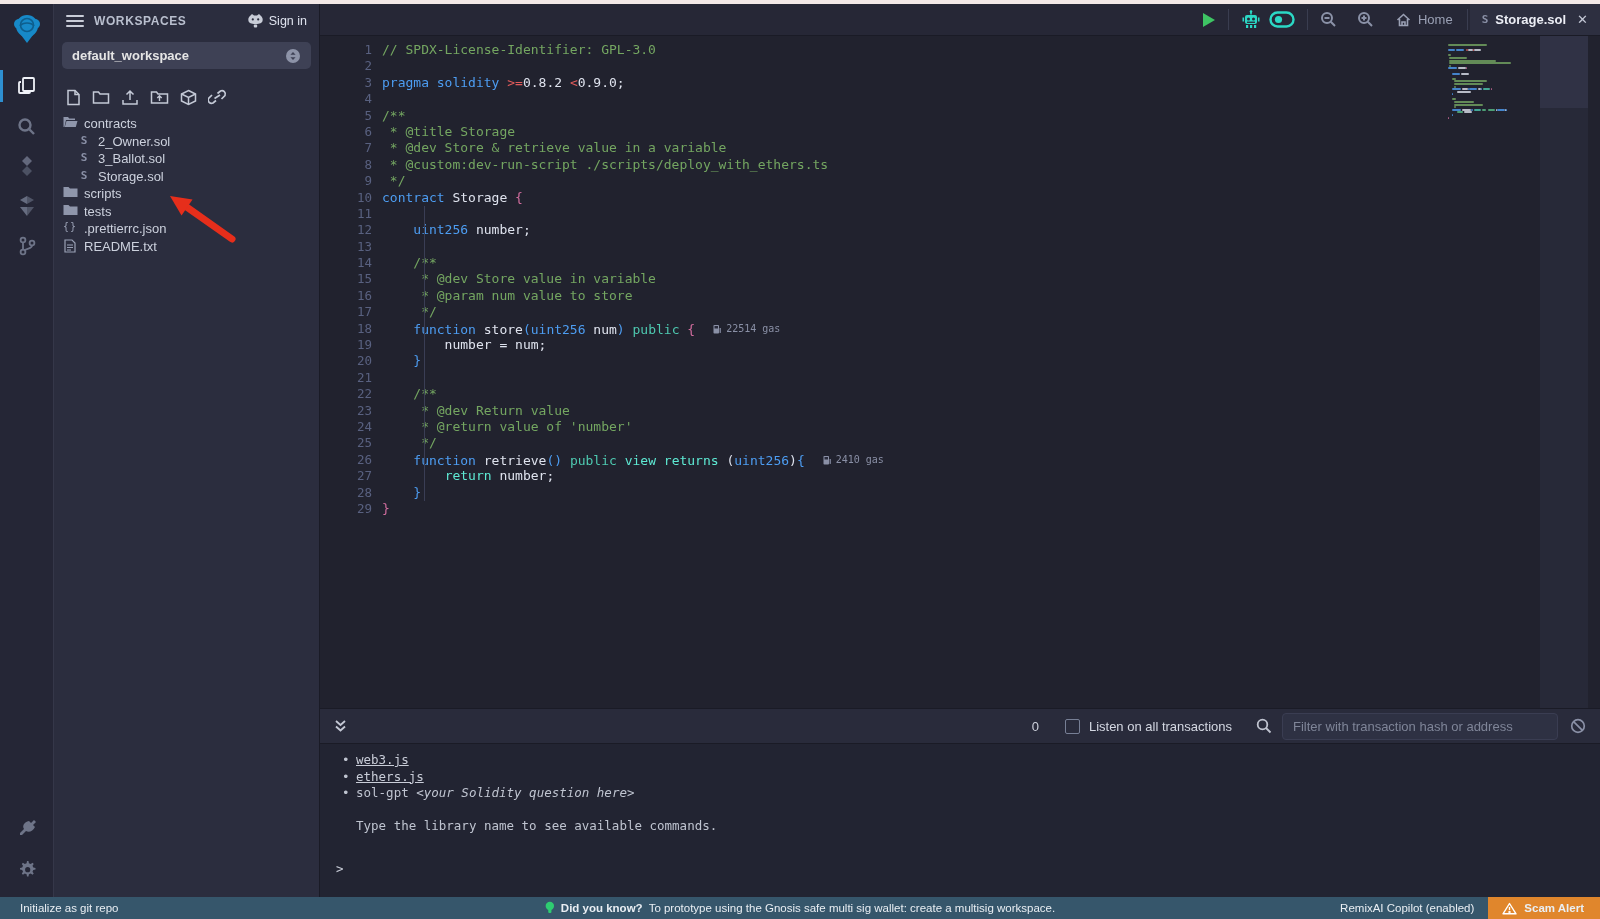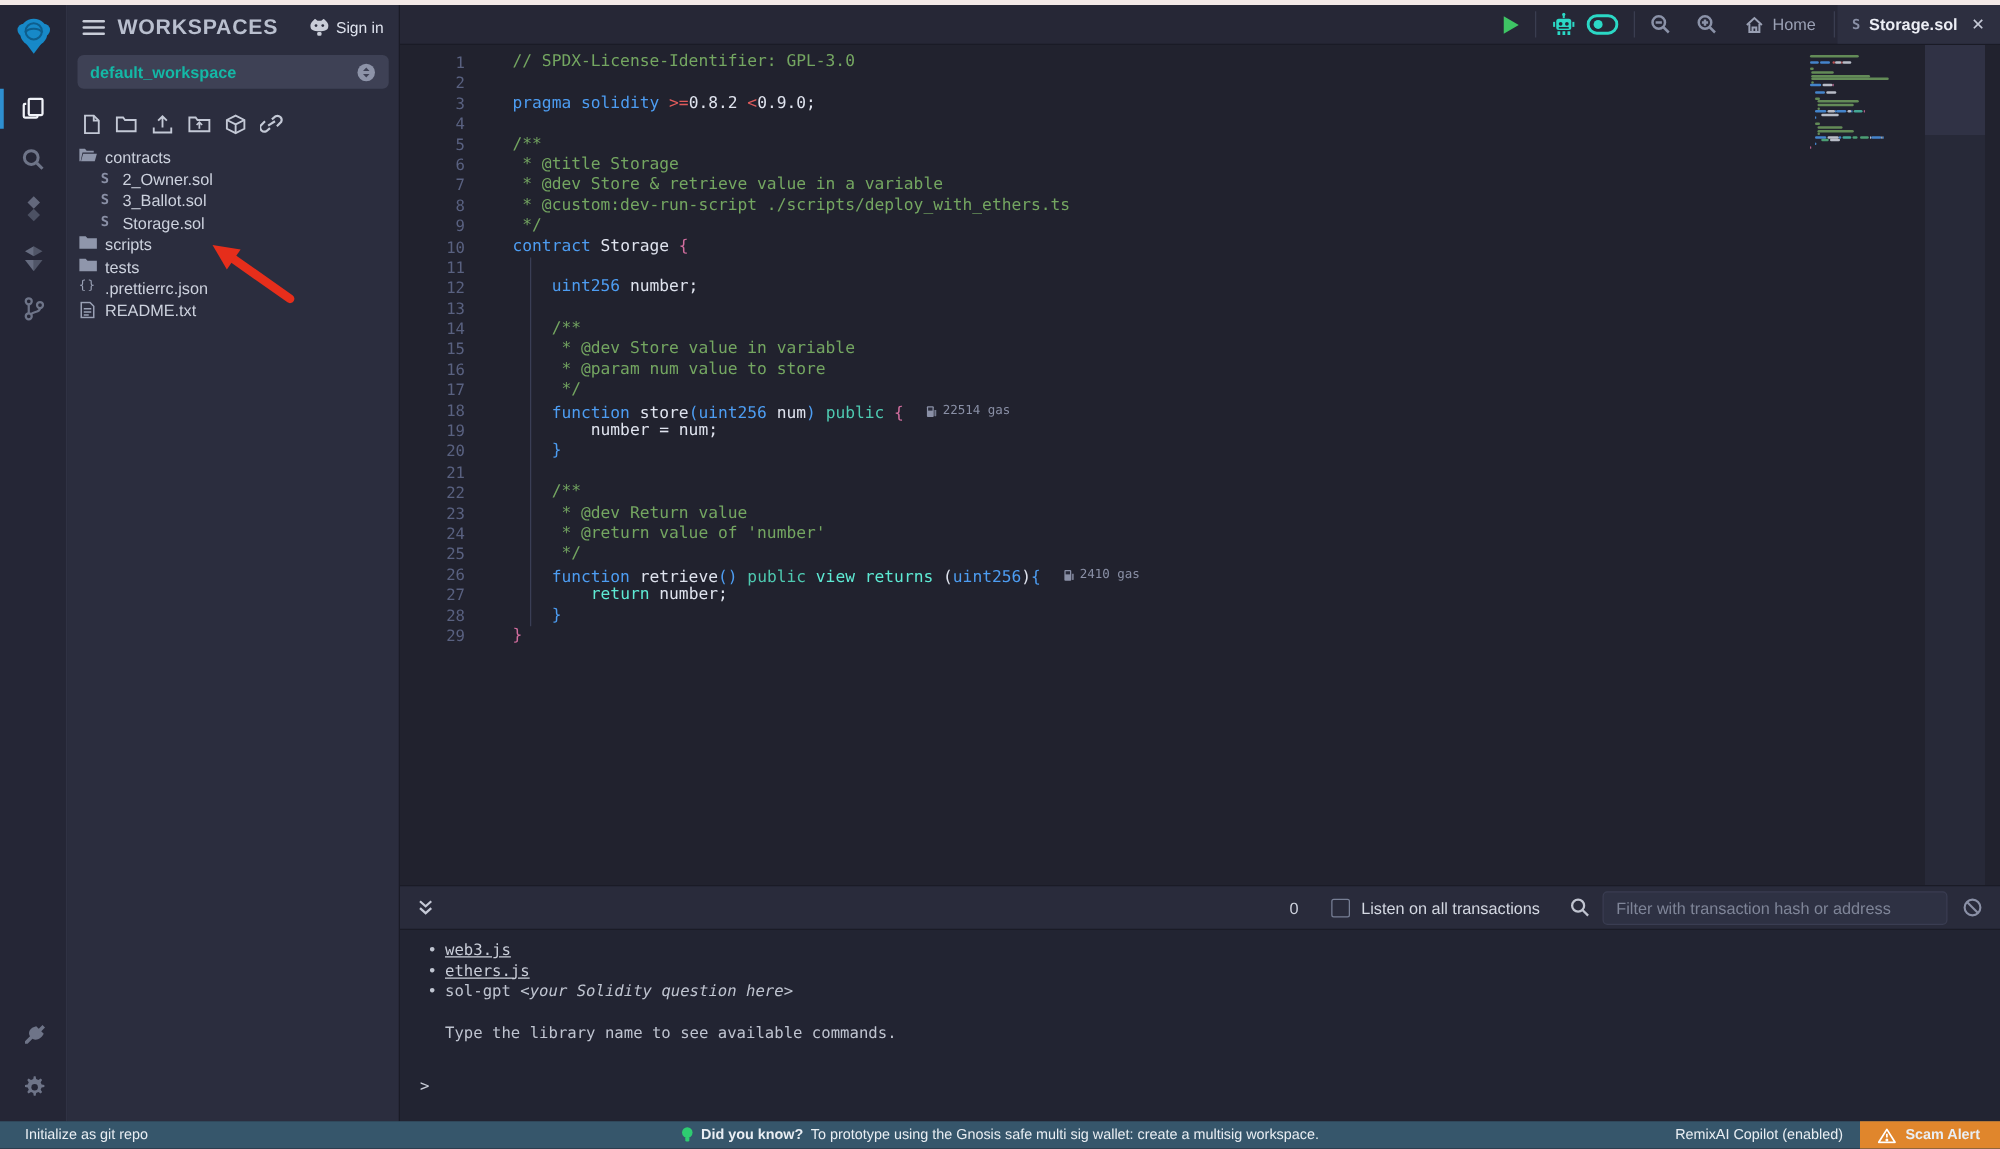--- a/index.html
+++ b/index.html
@@ -23,25 +23,25 @@
   
   .file-panel { width:266px; background:#2b2d3e; position:relative; border-right:1px solid #1a1b26;
                 color:#ccd1dd; flex:0 0 auto; }
   .fp-header { display:flex; align-items:center; padding:10px 12px 6px 14px; }
   .fp-title { font-size:13.5px; font-weight:700; letter-spacing:.4px; color:#e9ebf3; flex:1; }
   .fp-check { color:#27ae60; font-size:14px; margin-right:14px; }
   .fp-chev { color:#9aa0b4; font-size:14px; }
   .ws-row { display:flex; align-items:center; padding:8px 12px 6px 12px; }
   .hamburger { width:18px; margin-right:10px; cursor:pointer; }
   .hamburger div { height:2px; background:#c9cdd8; margin:3px 0; border-radius:1px; }
-  .ws-label { font-size:17px; letter-spacing:.6px; color:#b9bfce; font-weight:700; flex:1; }
+  .ws-label { font-size:12px; letter-spacing:.6px; color:#b9bfce; font-weight:700; flex:1; }
   .sign-in { display:flex; align-items:center; gap:5px; font-size:12.5px; color:#dfe3ee; cursor:pointer; }
   .ws-select { margin:6px 8px 10px 8px; background:#3e4155; border-radius:5px; height:27px;
                display:flex; align-items:center; padding:0 10px; cursor:pointer; }
-  .ws-select .ws-name { flex:1; font-size:13px; font-weight:700; color:#14b8a6; }
+  .ws-select .ws-name { flex:1; font-size:13px; font-weight:700; color:#e5e5e5; }
   .fp-tools { display:flex; gap:11px; padding:10px 12px 8px 12px; color:#c4c9d6; }
   .fp-tools svg { cursor:pointer; }
   .tree { padding:2px 0; }
   .tree-row { display:flex; align-items:flex-start; height:17.5px; font-size:13px; color:#ccd1dd;
               padding-left:8px; cursor:pointer; white-space:nowrap; }
   .tree-row .t-icon { width:16px; display:flex; justify-content:center; margin-right:6px; color:#9aa1b5; flex:0 0 auto; }
   .tree-row.ind1 { padding-left:22px; }
   .sol-glyph { font-family:"DejaVu Sans Mono", monospace; font-size:11px; font-weight:700; color:#8a90a6; }
   .json-glyph { font-family:"DejaVu Sans Mono", monospace; font-size:10px; color:#9aa1b5; letter-spacing:1px; }
 
@@ -54,21 +54,21 @@
   .tab { display:flex; align-items:center; gap:7px; padding:0 12px; font-size:13px; color:#9aa0b4; cursor:pointer; }
   .tab.active { background:#2d2f40; color:#eceef5; font-weight:700; }
   .tab .close-x { color:#c5c9d6; font-weight:400; margin-left:4px; font-size:13px; }
 
   
   .editor-zone { flex:1 1 auto; display:flex; min-height:0; position:relative; }
   .code-scroll { flex:1 1 auto; position:relative; padding-top:6px; overflow:hidden;
                  font-family:"DejaVu Sans Mono", monospace; font-size:13px; line-height:16.4px; }
   .code-line { display:flex; height:16.4px; white-space:pre; }
   .ln { width:52px; text-align:right; color:#596180; font-size:12.5px; flex:0 0 auto; user-select:none; }
-  .code-text { margin-left:38px; color:#dfe3ee; }
+  .code-text { margin-left:10px; color:#dfe3ee; }
   .tk-kw { color:#4d9df2; } .tk-cm { color:#74a661; } .tk-op { color:#e05b5b; }
   .tk-teal { color:#4ec9b0; } .tk-green { color:#5eead4; } .tk-pink { color:#d16d9e; }
   .gas-badge { display:inline-flex; align-items:center; gap:4px; margin-left:18px;
                color:#8a90a6; font-size:10px; font-family:"DejaVu Sans Mono", monospace; }
   .indent-guide { position:absolute; width:1px; background:#3a3e55; left:104px; }
   .minimap { width:92px; flex:0 0 auto; padding-top:8px; position:relative; }
   .mm-line { height:2px; margin-bottom:0.6px; display:flex; }
   .mm-seg { height:2px; border-radius:1px; }
   .scroll-gutter { width:48px; flex:0 0 auto; background:#272938; position:relative; cursor:pointer; }
   .scroll-slider { position:absolute; top:0; left:0; right:0; height:72px; background:#303245; }

